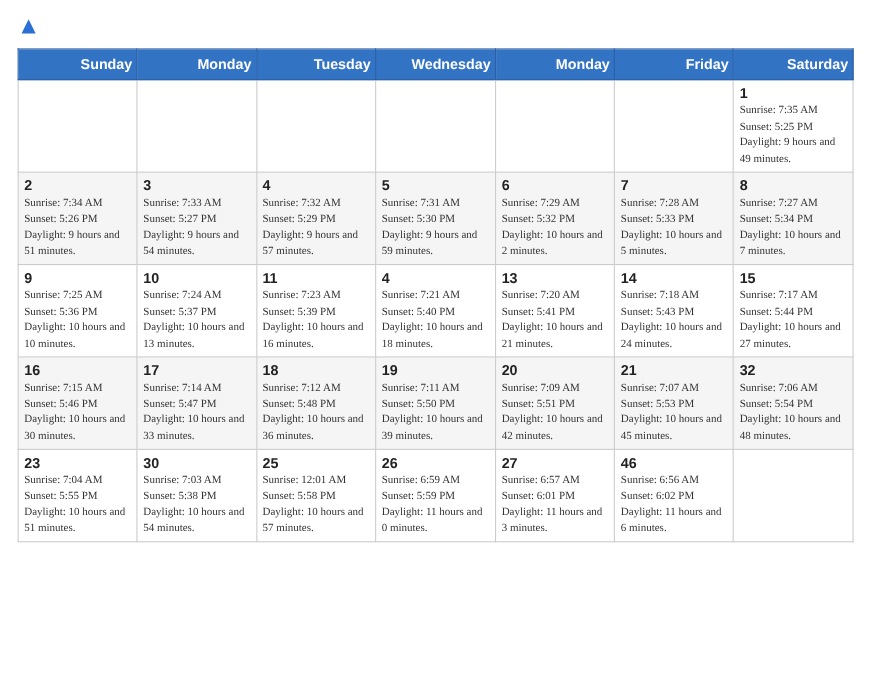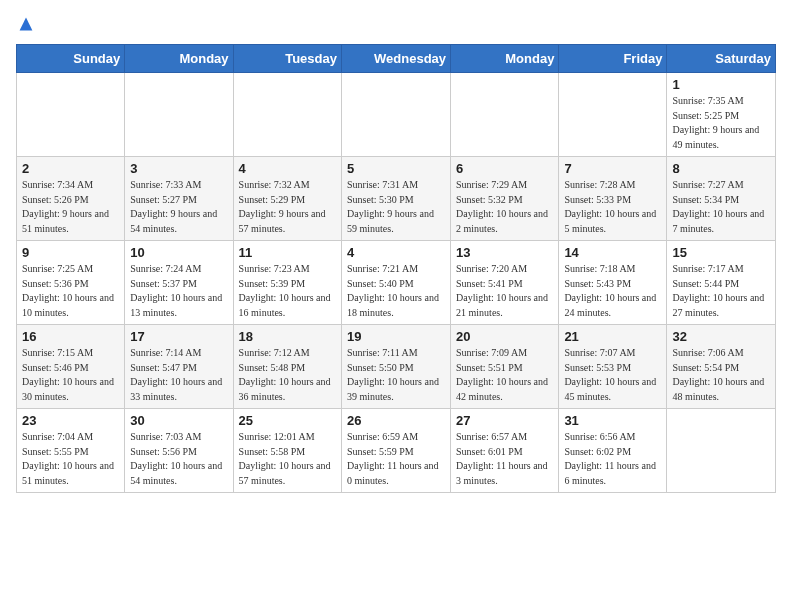--- a/index.html
+++ b/index.html
@@ -271,21 +271,21 @@
       <tr>
         <td>
           <span class="day-num">23</span>
           <div class="day-info">Sunrise: 7:04 AM
 Sunset: 5:55 PM
 Daylight: 10 hours and 51 minutes.</div>
         </td>
         <td>
           <span class="day-num">30</span>
           <div class="day-info">Sunrise: 7:03 AM
-Sunset: 5:56 PM
+Sunset: 5:38 PM
 Daylight: 10 hours and 54 minutes.</div>
         </td>
         <td>
           <span class="day-num">25</span>
           <div class="day-info">Sunrise: 12:01 AM
 Sunset: 5:58 PM
 Daylight: 10 hours and 57 minutes.</div>
         </td>
         <td>
           <span class="day-num">26</span>
@@ -293,21 +293,21 @@
 Sunset: 5:59 PM
 Daylight: 11 hours and 0 minutes.</div>
         </td>
         <td>
           <span class="day-num">27</span>
           <div class="day-info">Sunrise: 6:57 AM
 Sunset: 6:01 PM
 Daylight: 11 hours and 3 minutes.</div>
         </td>
         <td>
-          <span class="day-num">31</span>
+          <span class="day-num">46</span>
           <div class="day-info">Sunrise: 6:56 AM
 Sunset: 6:02 PM
 Daylight: 11 hours and 6 minutes.</div>
         </td>
         <td class="empty-cell"></td>
       </tr>
     </tbody>
 </table>
 
 </body></html>

